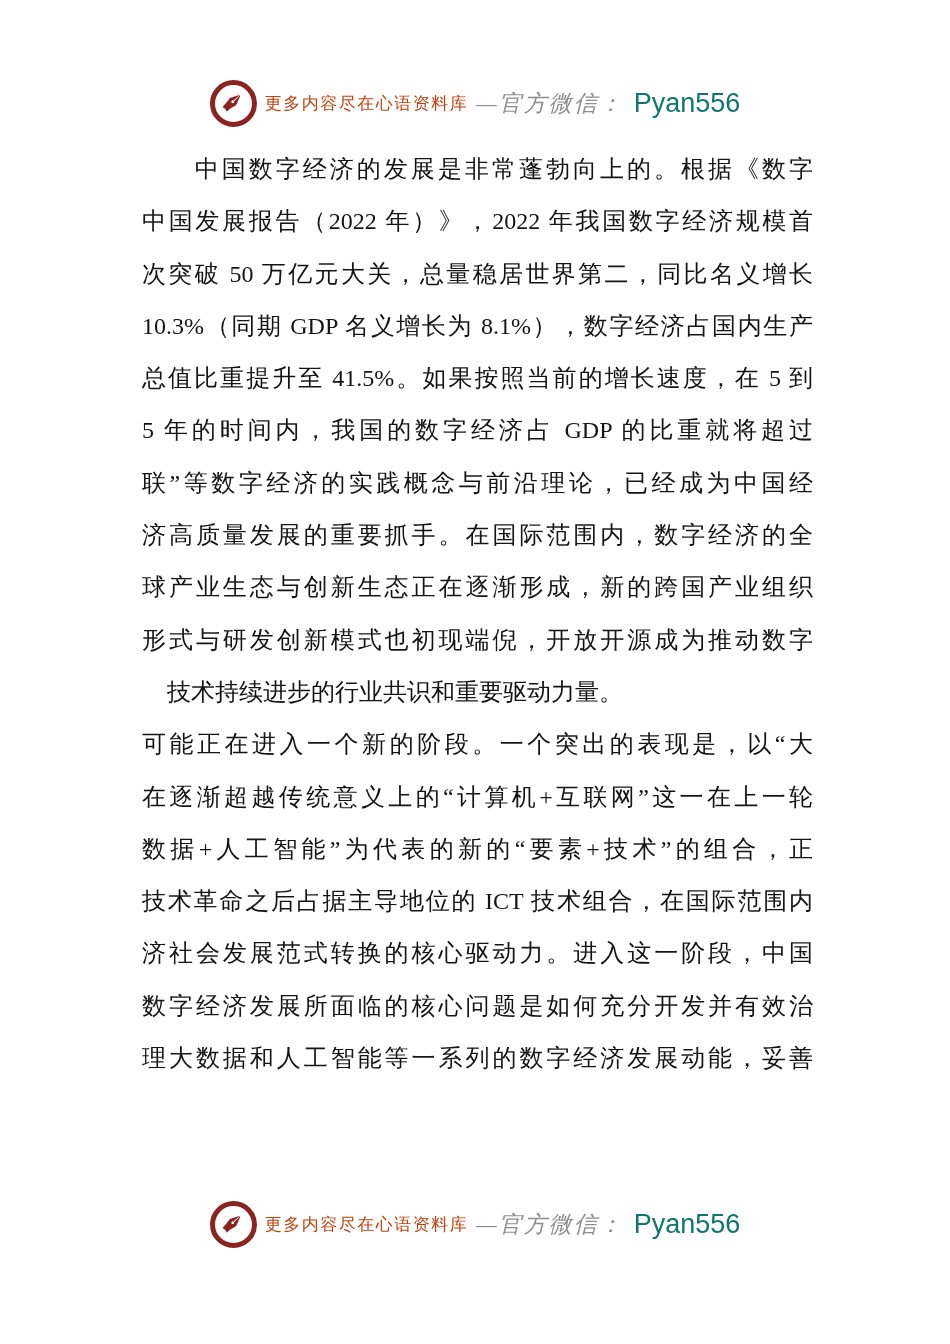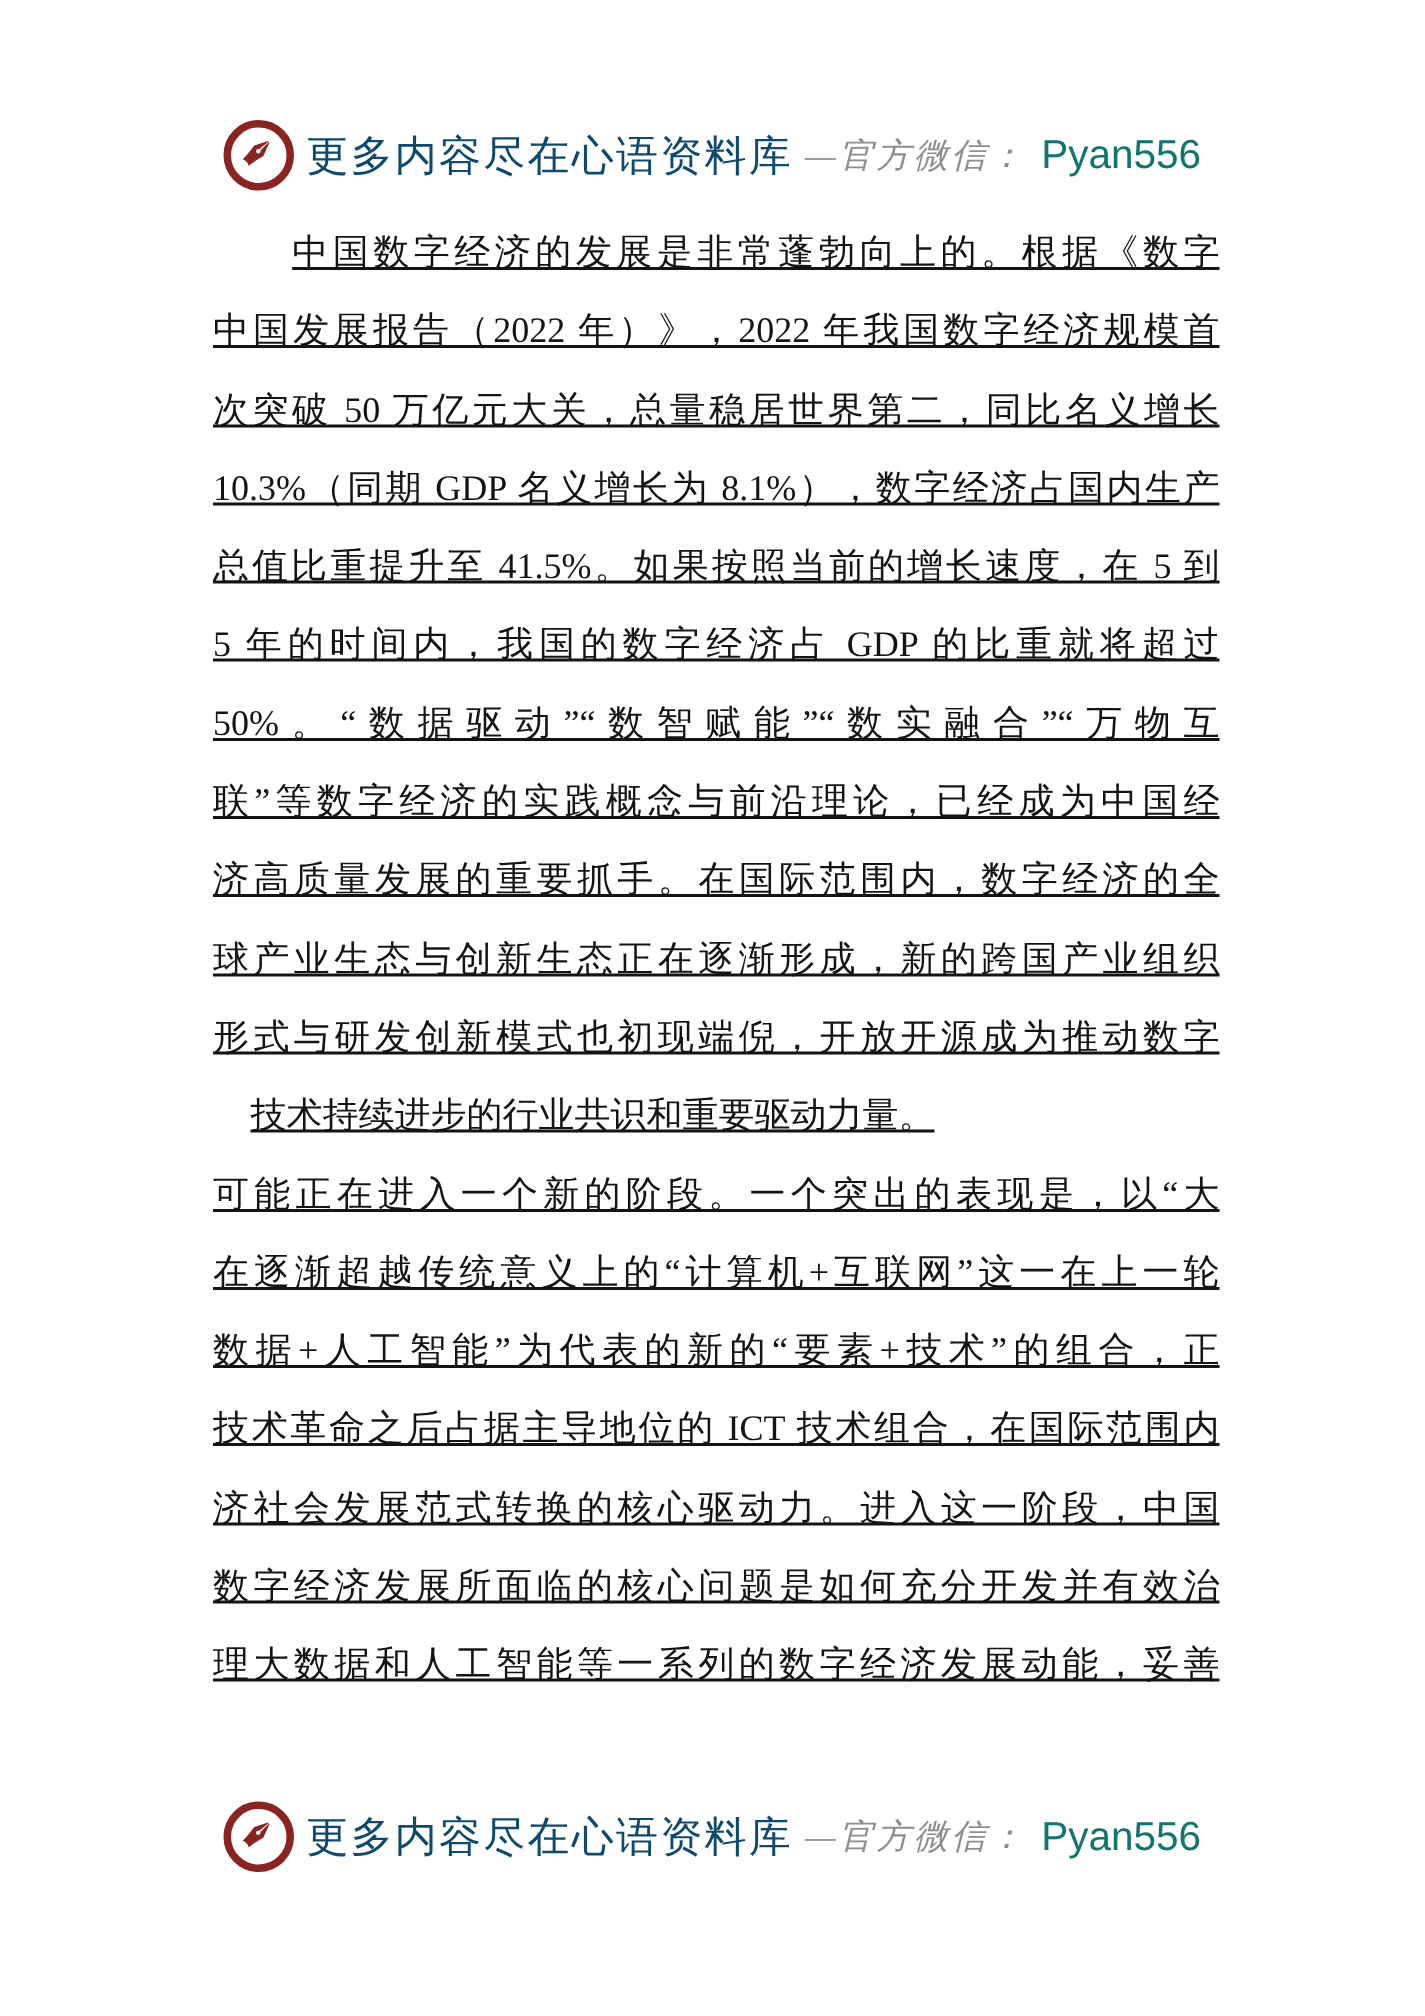--- a/index.html
+++ b/index.html
@@ -29,21 +29,21 @@
     flex:0 0 auto;
   }
   .logo .pen {
     position:absolute; left:50%; top:50%;
     transform:translate(-50%,-54%) rotate(-42deg);
     font-size:30px; line-height:1;
     color:#8B2420;
     font-family:"DejaVu Sans", sans-serif;
   }
   .wm-main {
-    color:#0c4a6e; font-size:28px; letter-spacing:1.5px;
+    color:#c2410c; font-size:17px; letter-spacing:1.5px;
     font-family:"Liberation Serif", serif;
   }
   .wm-label {
     color:#8E8E8E; font-size:23px; letter-spacing:2px;
     font-style:italic;
     font-family:"Liberation Serif", serif;
   }
   .wm-id {
     color:#0f766e; font-size:27px;
     font-family:"Liberation Sans", sans-serif;
@@ -54,21 +54,20 @@
   .content {
     position:absolute; left:142px; top:143px; width:671px;
     color:#141414;
     font-size:24px;
   }
   .line {
     height:52.3px; line-height:52.3px;
     text-align:justify;
     text-align-last:justify;
     white-space:nowrap;
-    text-decoration:underline;
   }
   .line.first { text-indent:2.2em; }
   .line.short { text-align-last:left;margin-left:25px; }
 </style>
 </head>
 <body>
 
 <div class="page">
 
   <div class="watermark header">
@@ -80,21 +79,20 @@
     <span class="wm-id">Pyan556</span>
   </div>
 
   <div class="content">
     <div class="line first">中国数字经济的发展是非常蓬勃向上的。根据《数字</div>
     <div class="line">中国发展报告（2022 年）》，2022 年我国数字经济规模首</div>
     <div class="line">次突破 50 万亿元大关，总量稳居世界第二，同比名义增长</div>
     <div class="line">10.3%（同期 GDP 名义增长为 8.1%），数字经济占国内生产</div>
     <div class="line">总值比重提升至 41.5%。如果按照当前的增长速度，在 5 到</div>
     <div class="line">5 年的时间内，我国的数字经济占 GDP 的比重就将超过</div>
-    <div class="line">50%。“数据驱动”“数智赋能”“数实融合”“万物互</div>
     <div class="line">联”等数字经济的实践概念与前沿理论，已经成为中国经</div>
     <div class="line">济高质量发展的重要抓手。在国际范围内，数字经济的全</div>
     <div class="line">球产业生态与创新生态正在逐渐形成，新的跨国产业组织</div>
     <div class="line">形式与研发创新模式也初现端倪，开放开源成为推动数字</div>
     <div class="line short">技术持续进步的行业共识和重要驱动力量。</div>
 
     <div class="line">可能正在进入一个新的阶段。一个突出的表现是，以“大</div>
     <div class="line">在逐渐超越传统意义上的“计算机+互联网”这一在上一轮</div>
     <div class="line">数据+人工智能”为代表的新的“要素+技术”的组合，正</div>
     <div class="line">技术革命之后占据主导地位的 ICT 技术组合，在国际范围内</div>

